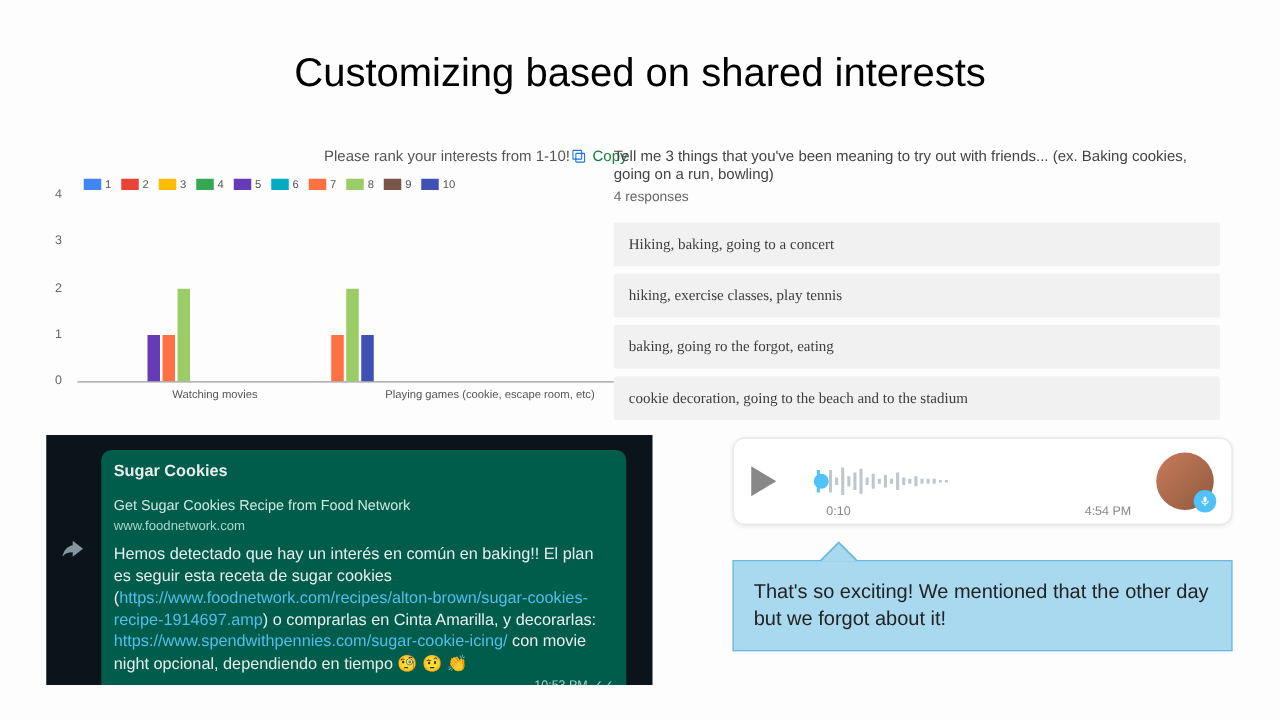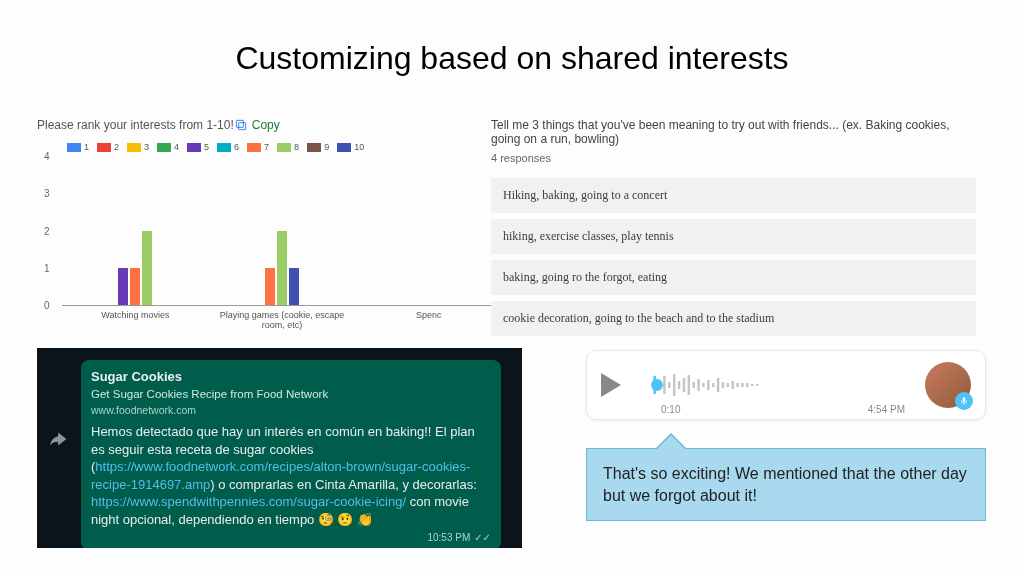--- a/index.html
+++ b/index.html
@@ -20,21 +20,21 @@
     color: #000000;
   }
 
   
   .chart-panel {
     position: absolute;
     left: 37px;
     top: 118px;
     width: 465px;
   }
-  .ch-header { display:flex; justify-content:flex-start; align-items:center; font-size:12px; color:#555; }
+  .ch-header { display:flex; justify-content:flex-end; align-items:center; font-size:12px; color:#555; }
   .copy-btn { display:flex; gap:4px; align-items:center; color:#15803d; cursor:pointer; font-size:12px; }
   .copy-btn svg { width:14px; height:14px; fill:none; stroke:#1a73e8; stroke-width:1.5; }
 
   .legend { display:flex; flex-wrap:wrap; gap:6px 8px; font-size:9px; color:#555; margin:10px 0 4px 30px;}
   .legend span{ display:flex; align-items:center; gap:3px; }
   .swatch{ width:14px; height:9px; display:inline-block; }
 
   .axes {
     position: relative;
     height: 150px;
@@ -77,21 +77,21 @@
     position:absolute; left:12px; top:80px; width:22px; height:22px;
     color:#8696a0;
   }
   .bubble{
     background:#005c4b; color:#e9edef;
     border-radius:8px; padding:8px 10px 6px 10px;
     font-size:13px; line-height:1.35; max-width:420px;
     position:relative;
   }
   .lp-title{ font-weight:600; font-size:13px; }
-  .lp-sub  { font-size:11.5px; color:#cfe9e2; margin-top:1px;}
+  .lp-sub  { font-size:11.5px; color:#cfe9e2; margin-top:12px;}
   .lp-dom  { font-size:10.5px; color:#a8d5cb; margin-top:1px; margin-bottom:6px;}
   .bubble a{ color:#53bdeb; text-decoration:none; }
   .ts{ text-align:right; font-size:10px; color:#a8d5cb; margin-top:2px;}
   .ticks{ display:inline-block; margin-left:4px; }
 
   
   .vn{
     position:absolute; left:586px; top:350px; width:400px; height:70px;
     background:#fff; border:1px solid #e5e8eb; border-radius:10px;
     box-shadow:0 1px 3px rgba(0,0,0,.08);
@@ -169,21 +169,20 @@
           <div class="bar" style="background: rgb(255, 112, 67); height: 25%;"></div>
           <div class="bar" style="background: rgb(156, 204, 101); height: 50%;"></div>
           <div class="bar" style="background: rgb(63, 81, 181); height: 25%;"></div>
         </div>
         <div class="cluster"></div>
       </div>
   </div>
   <div class="xlabels" id="xlabels">
       <span>Watching movies</span>
       <span>Playing games (cookie, escape room, etc)</span>
-      <span>Spenc</span>
     </div>
 </div>
 
 <div class="resp-panel">
   <div class="resp-title">Tell me 3 things that you've been meaning to try out with friends... (ex. Baking cookies, going on a run, bowling)</div>
   <div class="resp-count">4 responses</div>
   <div id="resp-rows">
       <div class="resp-row">Hiking, baking, going to a concert</div>
       <div class="resp-row">hiking, exercise classes, play tennis</div>
       <div class="resp-row">baking, going ro the forgot, eating</div>

